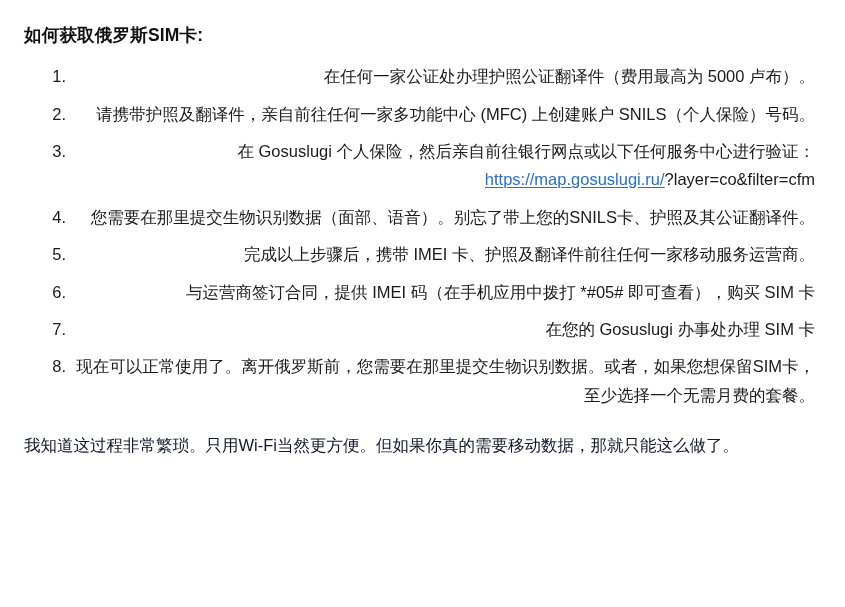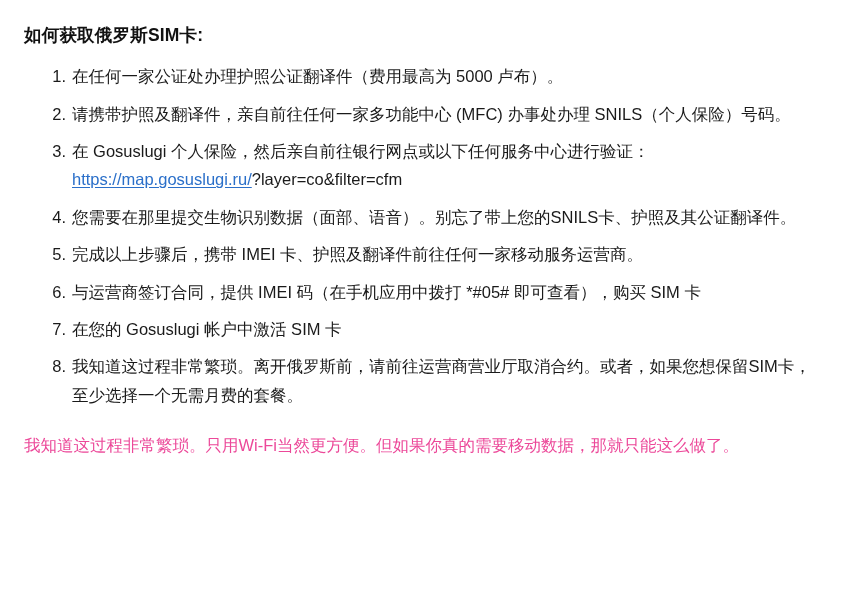--- a/index.html
+++ b/index.html
@@ -26,20 +26,21 @@
     color: #111111;
     letter-spacing: 0.2px;
     margin: 0 0 14px 0;
     line-height: 1.5;
   }
   ol.steps {
     margin: 0;
     padding: 0 0 0 46px;
     list-style: none;
     counter-reset: stepcounter;
+    text-align: right;
   }
   ol.steps > li {
     position: relative;
     counter-increment: stepcounter;
     font-size: 16.5px;
     line-height: 1.72;
     color: #1a1a1a;
     margin: 0 0 9px 0;
     padding-left: 2px;
   }
@@ -55,53 +56,53 @@
   }
   .link {
     color: #2a6fc9;
     text-underline-offset: 2px;
     cursor: pointer;
   }
   .closing {
     margin: 22px 0 12px 0;
     font-size: 16.5px;
     line-height: 1.72;
-    color: #ec4899;
+    color: #0f172a;
     max-width: 800px;
   }
 </style>
 </head>
 <body>
 
 <div class="page">
 
   <h1 class="heading">如何获取俄罗斯SIM卡:</h1>
 
   <ol class="steps">
     <li>
       <span>在任何一家公证处办理护照公证翻译件（费用最高为 5000 卢布）。</span>
     </li>
     <li>
-      <span>请携带护照及翻译件，亲自前往任何一家多功能中心 (MFC) 办事处办理 SNILS（个人保险）号码。</span>
+      <span>请携带护照及翻译件，亲自前往任何一家多功能中心 (MFC) 上创建账户 SNILS（个人保险）号码。</span>
     </li>
     <li>
       <span>在 Gosuslugi 个人保险，然后亲自前往银行网点或以下任何服务中心进行验证：</span><a class="link" href="#" style="color: rgb(42, 111, 201);">https://map.gosuslugi.ru/</a><span>?layer=co&amp;filter=cfm</span>
     </li>
     <li>
       <span>您需要在那里提交生物识别数据（面部、语音）。别忘了带上您的SNILS卡、护照及其公证翻译件。</span>
     </li>
     <li>
       <span>完成以上步骤后，携带 IMEI 卡、护照及翻译件前往任何一家移动服务运营商。</span>
     </li>
     <li>
       <span>与运营商签订合同，提供 IMEI 码（在手机应用中拨打 *#05# 即可查看），购买 SIM 卡</span>
     </li>
     <li>
-      <span>在您的 Gosuslugi 帐户中激活 SIM 卡</span>
+      <span>在您的 Gosuslugi 办事处办理 SIM 卡</span>
     </li>
     <li>
-      <span>我知道这过程非常繁琐。离开俄罗斯前，请前往运营商营业厅取消合约。或者，如果您想保留SIM卡，至少选择一个无需月费的套餐。</span>
+      <span>现在可以正常使用了。离开俄罗斯前，您需要在那里提交生物识别数据。或者，如果您想保留SIM卡，至少选择一个无需月费的套餐。</span>
     </li>
   </ol>
 
   <p class="closing">我知道这过程非常繁琐。只用Wi-Fi当然更方便。但如果你真的需要移动数据，那就只能这么做了。</p>
 
 </div>
 
 </body></html>

